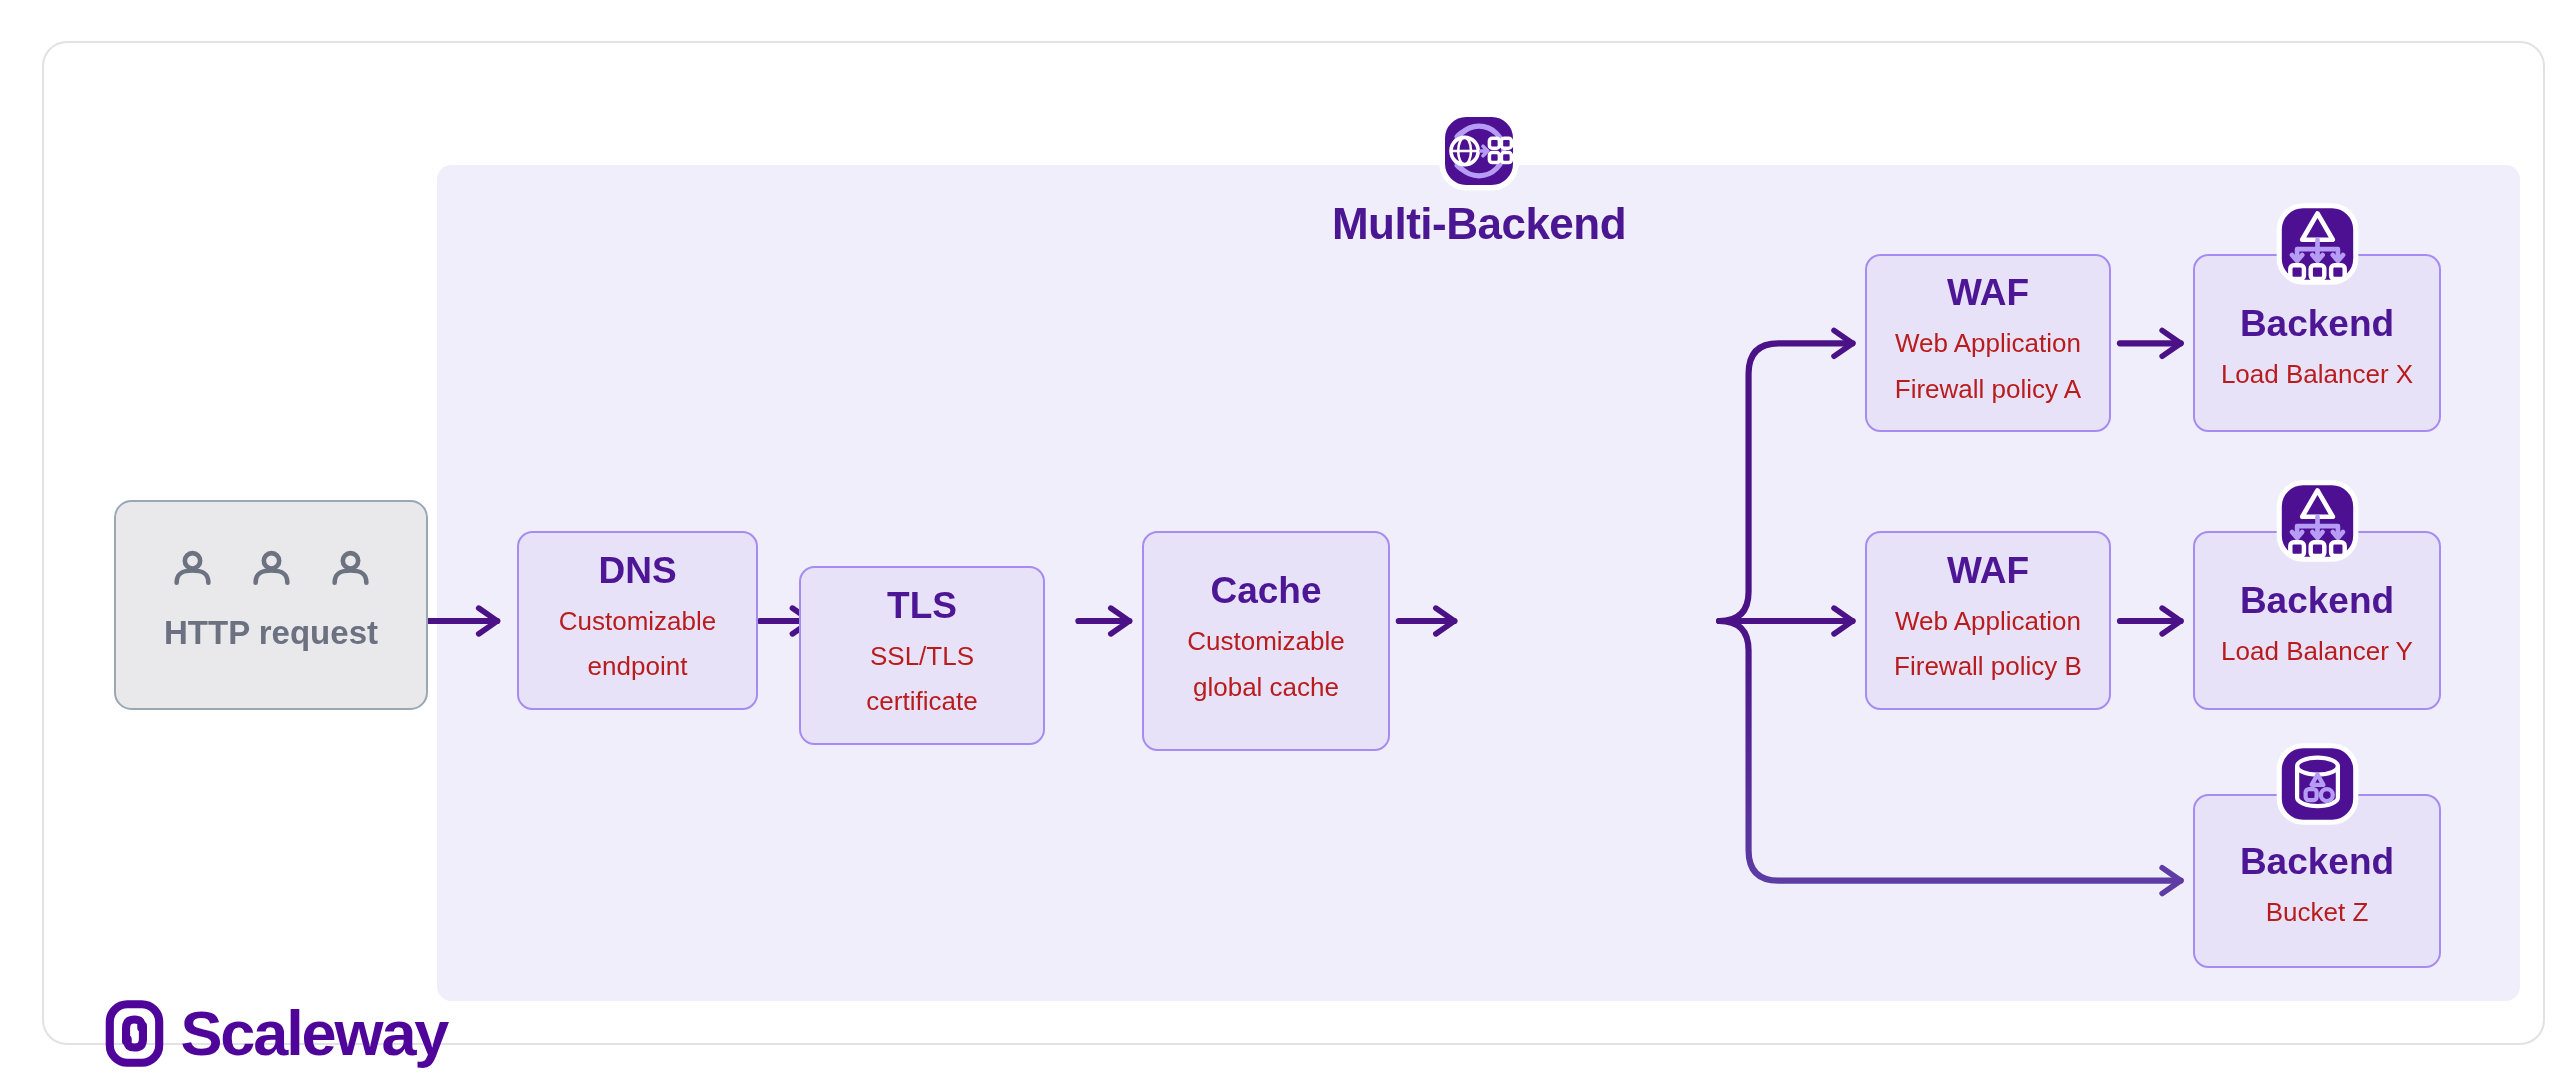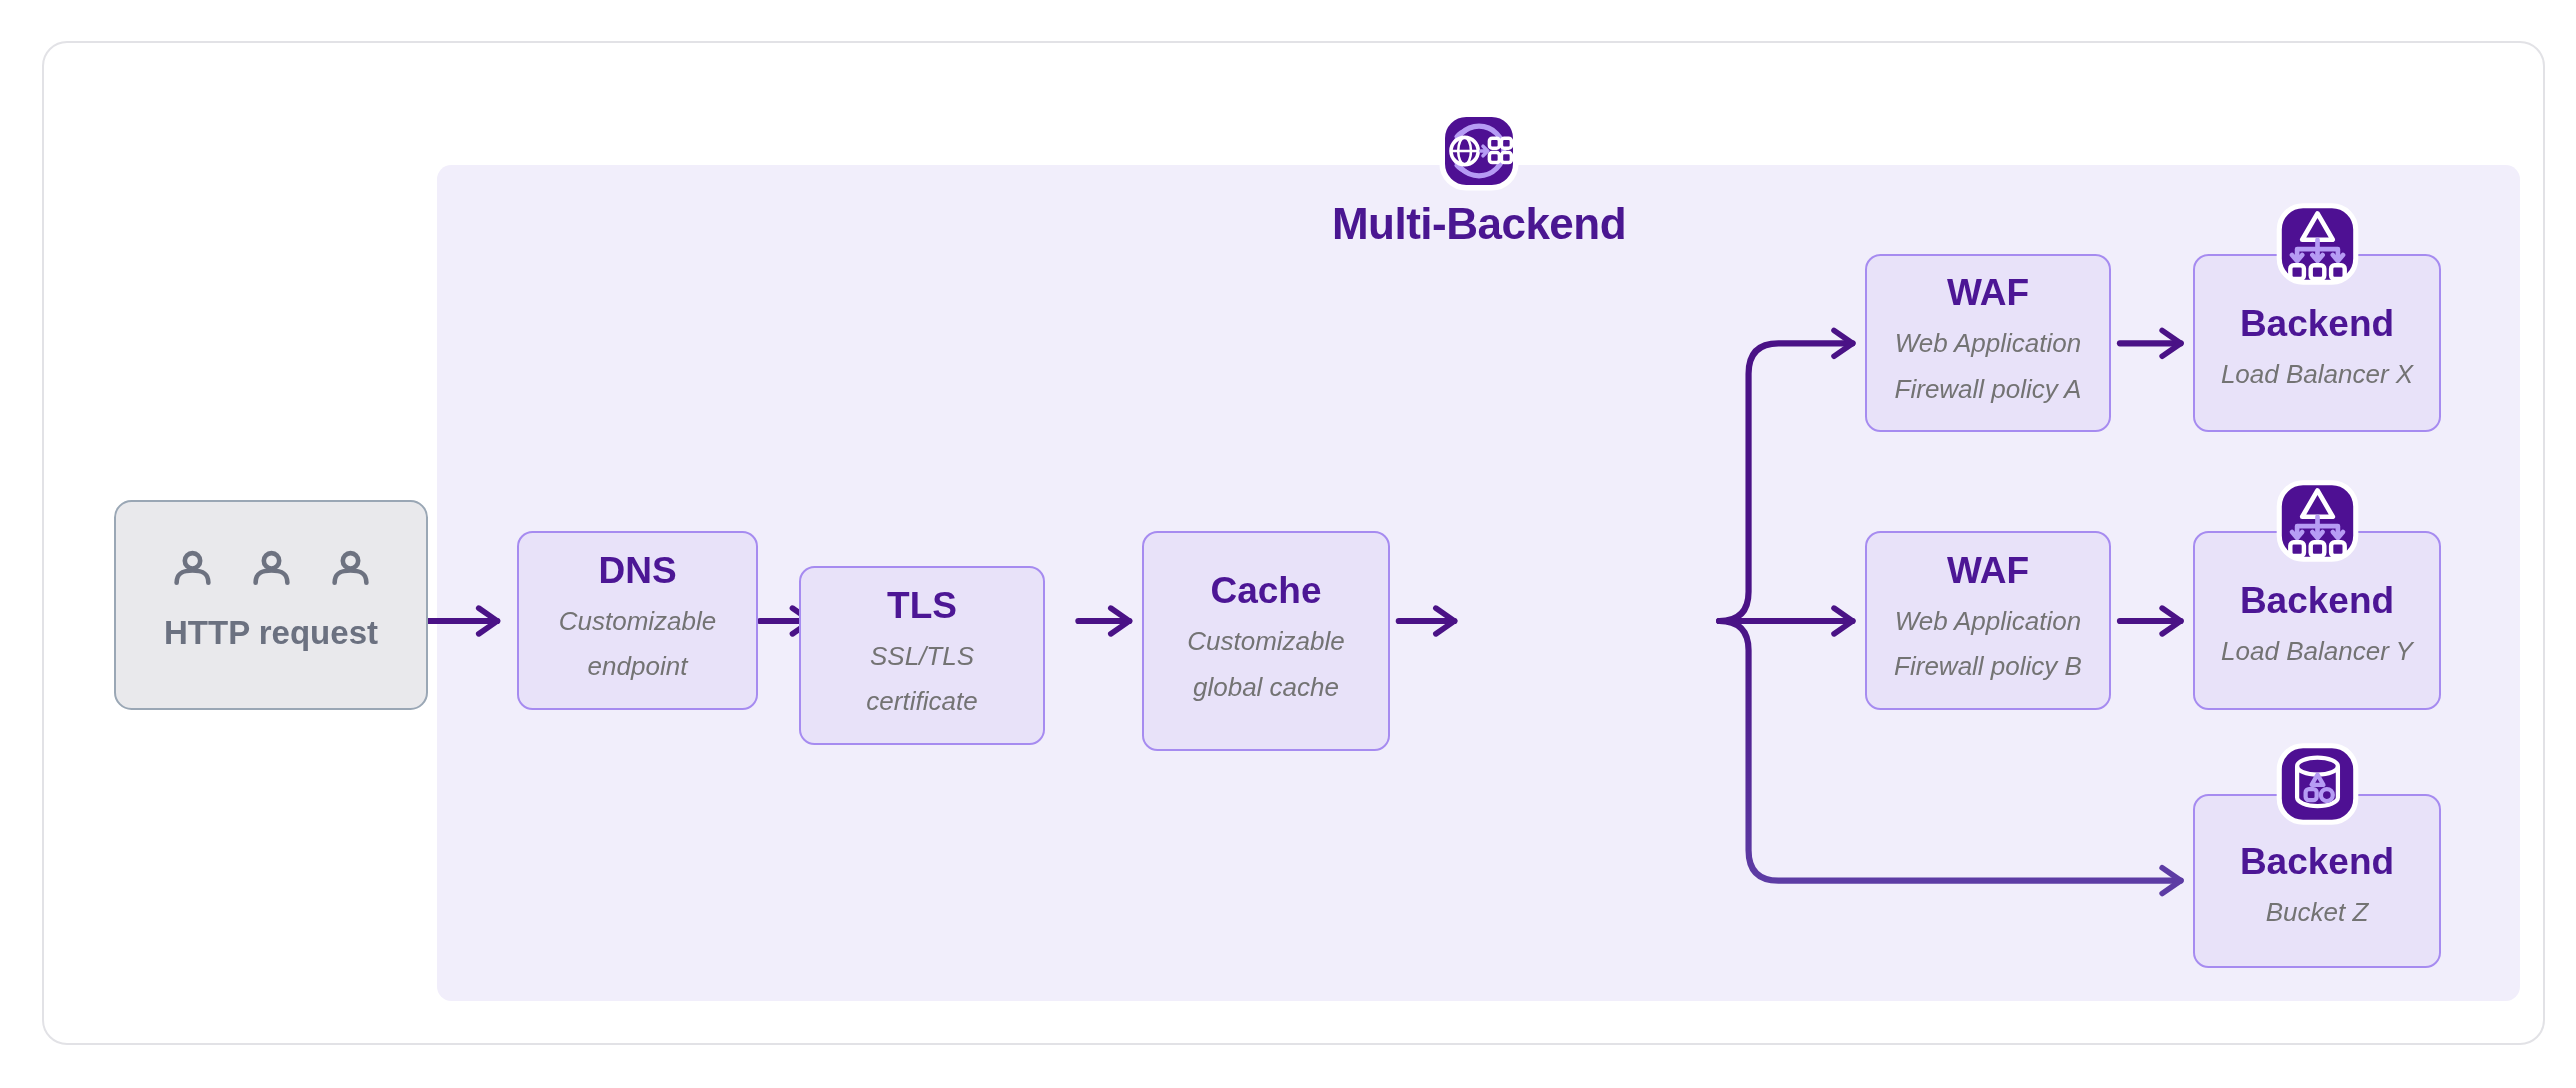--- a/index.html
+++ b/index.html
@@ -11,21 +11,21 @@
   .panel{position:absolute;left:393px;top:122px;width:2083px;height:836px;
          background:#f1eefb;border-radius:14.4px;}
   .connectors{position:absolute;left:0;top:0;width:2588px;height:1088px;pointer-events:none;}
   .heading{position:absolute;left:920px;top:154px;width:1030px;text-align:center;
            font-size:44px;font-weight:700;color:#4a1691;line-height:1.22;letter-spacing:-0.5px;}
   .badge{position:absolute;}
   .node{position:absolute;background:#e8e2f9;border:2.1px solid #a68bf0;border-radius:15.5px;
         box-sizing:border-box;display:flex;flex-direction:column;align-items:center;
         justify-content:center;text-align:center;row-gap:8.2px;}
   .node-title{font-size:37px;font-weight:700;color:#4c1695;line-height:1.05;}
-  .node-sub{font-size:26px;font-style:italic;color:#737373;line-height:1.74;}
+  .node-sub{font-size:26px;color:#b91c1c;line-height:1.74;}
   .node-sub span{display:block;}
   .node.backend{padding-top:15.5px;}
   .node.source{background:#e9e9ec;border:2.1px solid #9aa7b5;border-radius:17.5px;row-gap:13.4px;}
   .persons{display:flex;column-gap:38px;}
   .source-label{font-size:33px;font-weight:700;color:#6b7180;line-height:1.64;}
   .source-label span{display:block;}
   .brand{position:absolute;left:58px;top:954px;display:flex;align-items:center;column-gap:13.4px;}
   .brand-text{font-size:63px;font-weight:700;color:#4f0599;letter-spacing:-2.1px;}
 </style>
 </head>
@@ -216,15 +216,25 @@
         <path d="M26,29 V66 A24,10 0 0 0 74,66 V29"></path>
       </g>
       <g fill="none" stroke="#b69cf4" stroke-width="5" stroke-linejoin="round">
         <path d="M50,39 L57,51 H43 Z"></path>
         <rect x="36" y="56" width="13" height="13" rx="4"></rect>
         <circle cx="61" cy="63" r="7"></circle>
       </g>
     </svg>
   </div>
 
+  <div class="brand">
+    <svg width="65" height="67" viewBox="0 0 100 100" xmlns="http://www.w3.org/2000/svg">
+      <g fill="none" stroke="#4f0599" stroke-linecap="round">
+        <rect x="12" y="5" width="76" height="90" rx="27" stroke-width="12.5"></rect>
+        <path d="M37,62 V42 Q37,28.5 50,28.5 Q60.5,28.5 60.5,37 V41" stroke-width="12.5"></path>
+        <path d="M63,38 V58 Q63,71.5 50,71.5 Q39.5,71.5 39.5,63 V59" stroke-width="12.5"></path>
+      </g>
+    </svg>
+    <span class="brand-text">Scaleway</span>
+  </div>
 
 </div>
 
 
 </body></html>

